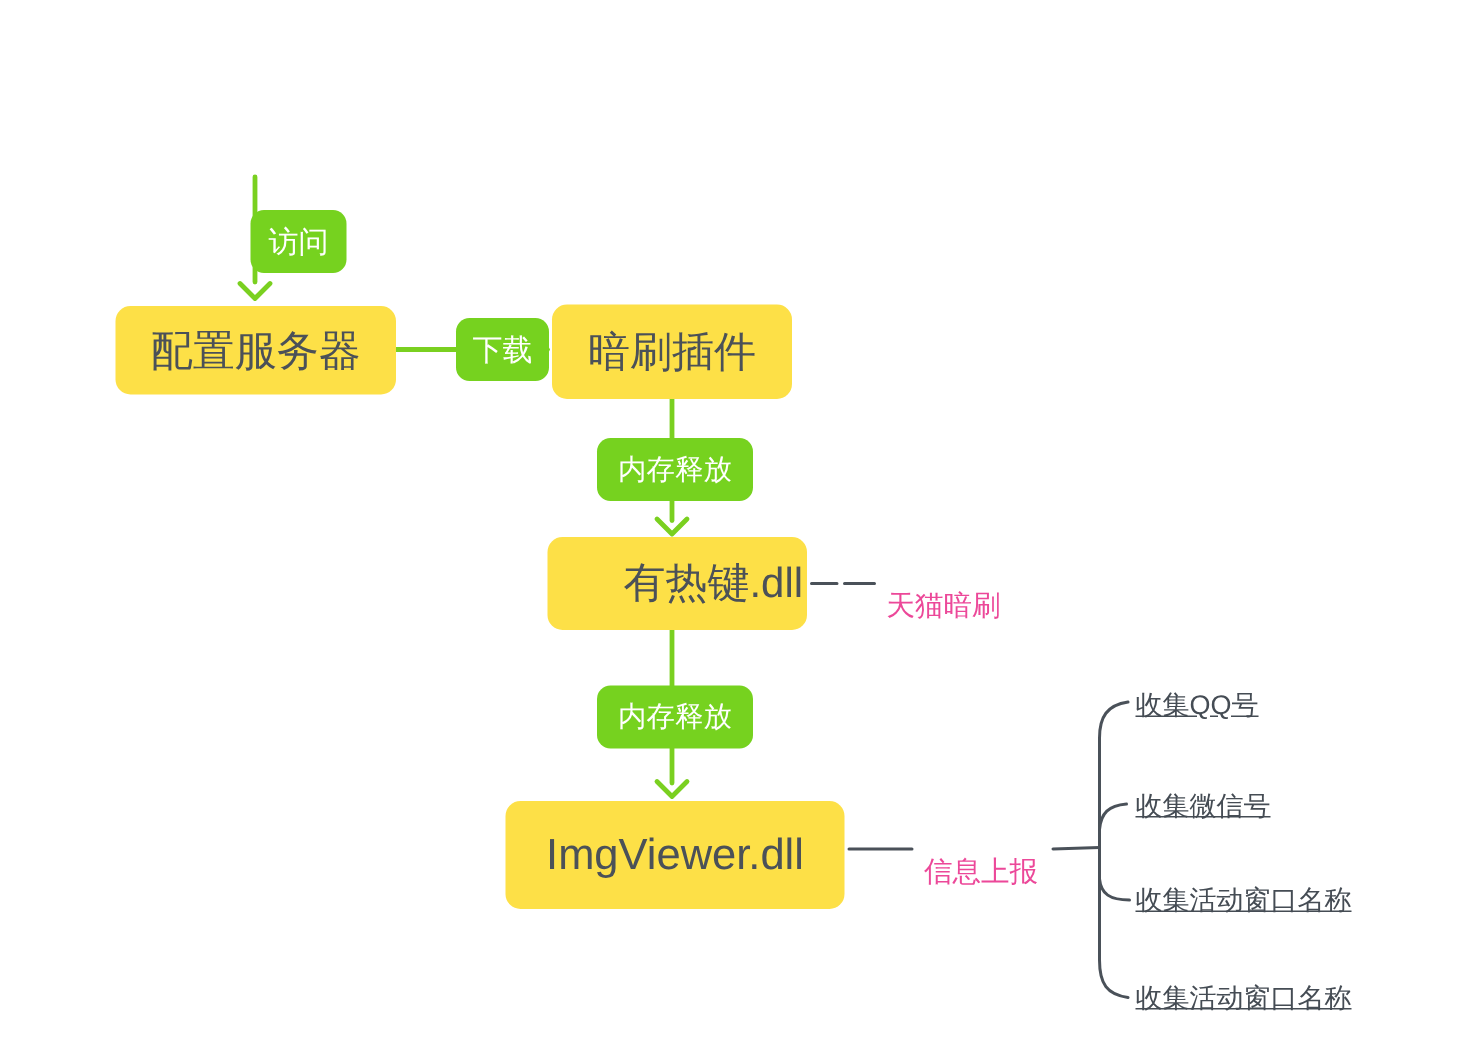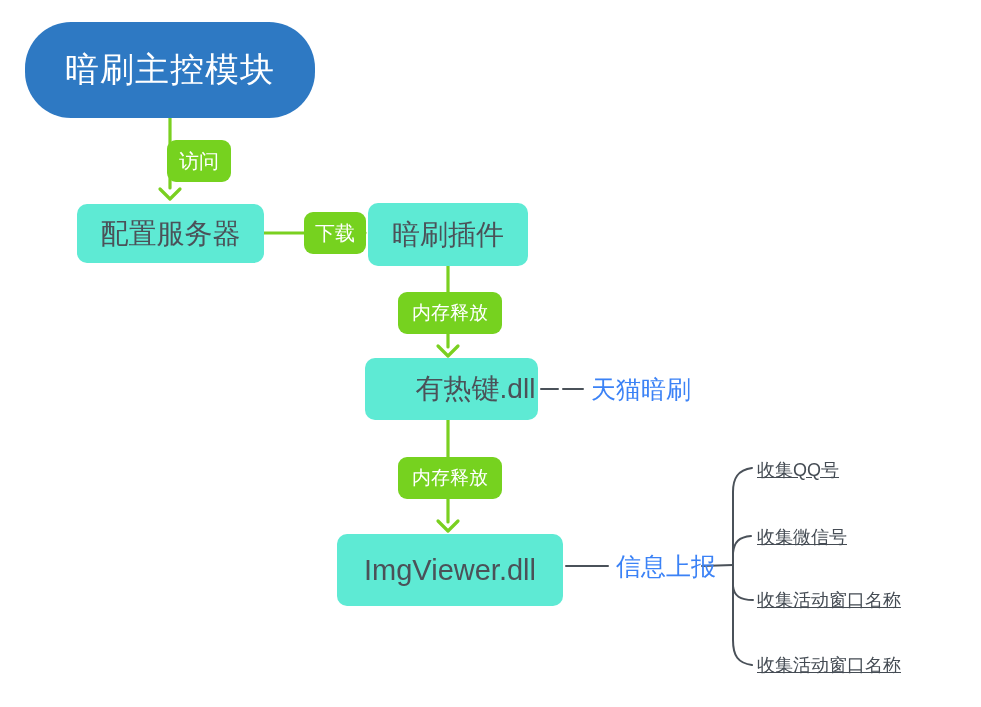--- a/index.html
+++ b/index.html
@@ -31,43 +31,44 @@
   .node-root {
     left: 25px; top: 22px;
     width: 290px; height: 96px;
     background: #2e79c3;
     border-radius: 46px;
     color: #ffffff;
     font-size: 34px;
     letter-spacing: 1px;
   }
   .node-gray {
-    background: #5eead4;
+    background: #fde047;
     border-radius: 10px;
     color: #4b5158;
   }
   .node-config   { left: 77px;  top: 204px; width: 187px; height: 59px; font-size: 28px; }
   .node-plugin   { left: 368px; top: 203px; width: 160px; height: 63px; font-size: 28px; }
   .node-hotkey   { left: 365px; top: 358px; width: 173px; height: 62px; font-size: 28px; padding-left: 48px; }
   .node-imgview  { left: 337px; top: 534px; width: 226px; height: 72px; font-size: 29px; }
   .edge-label {
     background: #76d21f;
     border-radius: 9px;
     color: #ffffff;
   }
   .lbl-visit { left: 138px; top: 140px; width: 64px;  height: 42px; font-size: 20px; margin-left: 29px; }
   .lbl-down  { left: 285px; top: 212px; width: 62px;  height: 42px; font-size: 20px; margin-left: 19px; }
   .lbl-mem1  { left: 398px; top: 292px; width: 104px; height: 42px; font-size: 19px; }
   .lbl-mem2  { left: 398px; top: 457px; width: 104px; height: 42px; font-size: 19px; }
   .anno {
     position: absolute;
-    color: #3b82f6;
-    font-size: 25px;
+    color: #ec4899;
+    font-size: 19px;
     line-height: 22px;
     white-space: nowrap;
+    margin-top: 16px;
   }
   .anno-tmall  { left: 591px; top: 378px; }
   .anno-report { left: 616px; top: 555px; }
   .report-item {
     position: absolute;
     left: 757px;
     color: #454c54;
     font-size: 18px;
     line-height: 22px;
     white-space: nowrap;
@@ -99,21 +100,20 @@
     <g stroke="#4a5159" stroke-width="2" fill="none" stroke-linecap="round">
       <path d="M541,389 L558,389 M563,389 L583,389"></path>
       <path d="M566,566 L608,566"></path>
       <path d="M702,566 L733,565"></path>
       <path d="M752,468 C738,470 733,478 733,492 L733,640 C733,656 738,663 752,665"></path>
       <path d="M733,553 C734,542 739,537 751,536"></path>
       <path d="M733,586 C734,596 740,600 753,600"></path>
     </g>
   </svg>
 
-  <div class="node node-root">暗刷主控模块</div>
 
   <div class="node node-gray node-config">配置服务器</div>
 
   <div class="node node-gray node-plugin">暗刷插件</div>
 
   <div class="node node-gray node-hotkey">有热键.dll</div>
 
   <div class="node node-gray node-imgview">ImgViewer.dll</div>
 
   <div class="node edge-label lbl-visit">访问</div>

